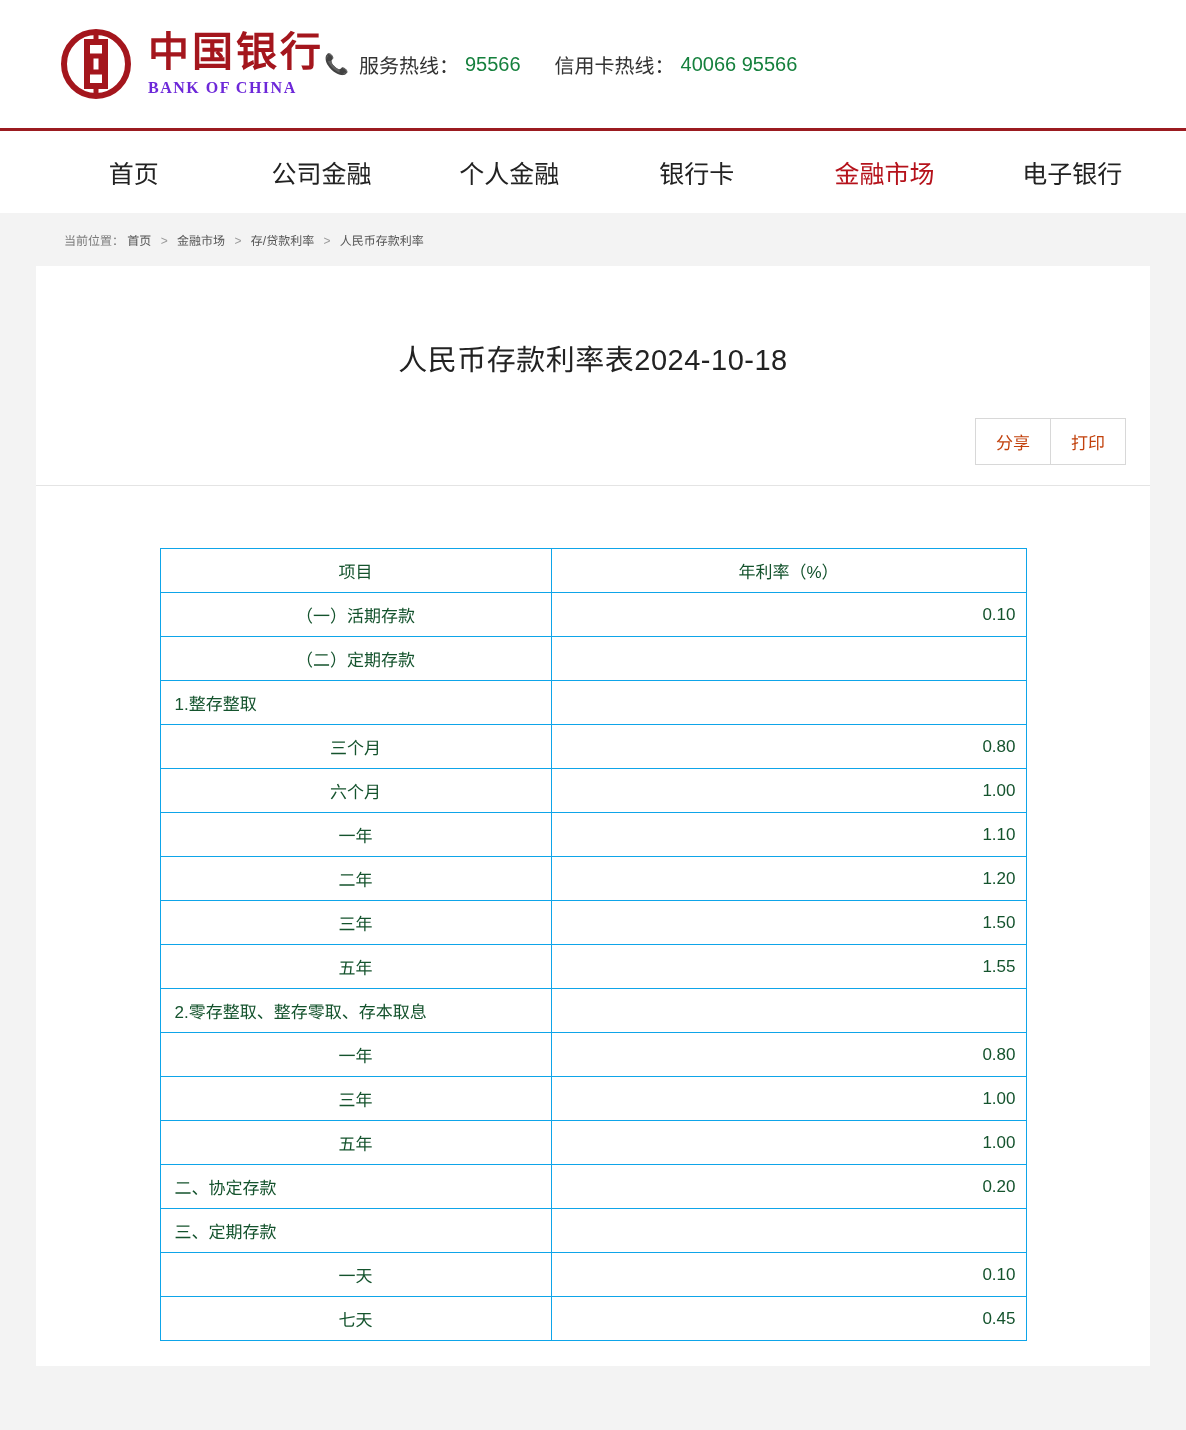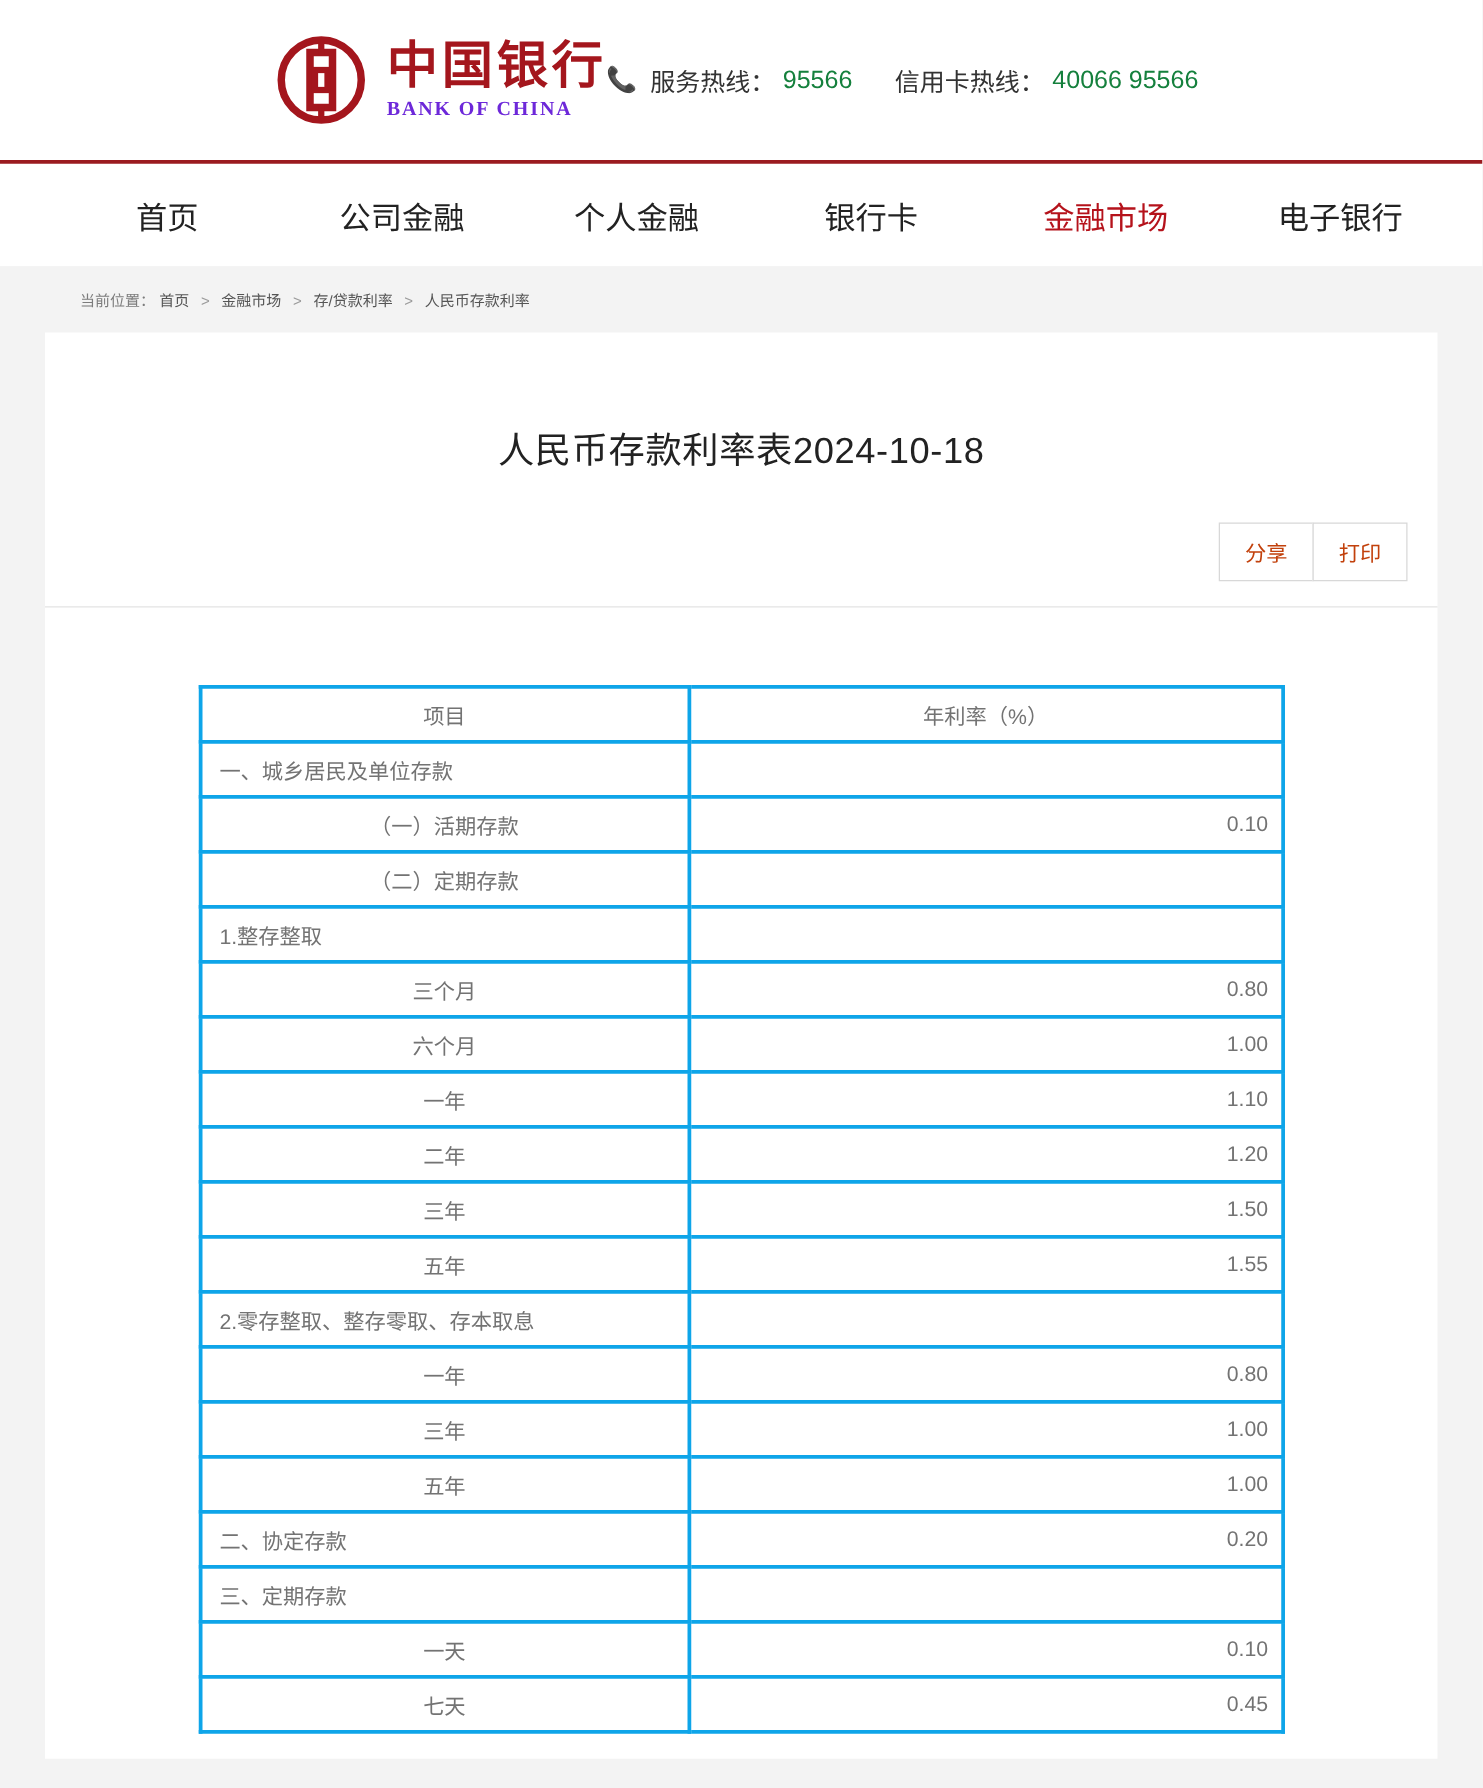--- a/index.html
+++ b/index.html
@@ -16,21 +16,21 @@
   }
   .header-wrap {
     background: #ffffff;
     padding: 0 60px;
     border-bottom: 3px solid #9b1b20;
     position: relative;
   }
   .header-top {
     display: flex;
     align-items: center;
-    justify-content: center;
+    justify-content: flex-start;
     height: 128px;
   }
   .brand {
     display: flex;
     align-items: center;
     gap: 16px;
   }
   .boc-logo {
     width: 72px; height: 72px;
     position: relative;
@@ -133,24 +133,24 @@
     background: #e4e4e4;
     margin: 20px 0 0 0;
   }
   table.rates {
     border-collapse: collapse;
     margin: 62px auto 0 auto;
     width: 866px;
     table-layout: fixed;
   }
   table.rates td, table.rates th {
-    border: 3px solid #0ea5e9;
+    border: 1px solid #0ea5e9;
     height: 44px;
     font-size: 17px;
-    color: #737373;
+    color: #14532d;
     font-weight: 400;
     padding: 0 10px;
   }
   table.rates th {
     text-align: center;
     font-weight: 400;
   }
   col.c1 { width: 391px; }
   col.c2 { width: 475px; }
   .t-center { text-align: right; }
@@ -230,24 +230,20 @@
           <col class="c2">
         </colgroup>
       <thead>
         <tr>
           <th class="t-center">项目</th>
           <th class="t-center">年利率（%）</th>
         </tr>
       </thead>
       <tbody>
         <tr>
-          <td class="t-left t-bold">一、城乡居民及单位存款</td>
-          <td class="t-center"></td>
-        </tr>
-        <tr>
           <td class="indent">（一）活期存款</td>
           <td class="t-center">0.10</td>
         </tr>
         <tr>
           <td class="indent">（二）定期存款</td>
           <td class="t-center"></td>
         </tr>
         <tr>
           <td class="t-left">1.整存整取</td>
           <td class="t-center"></td>

